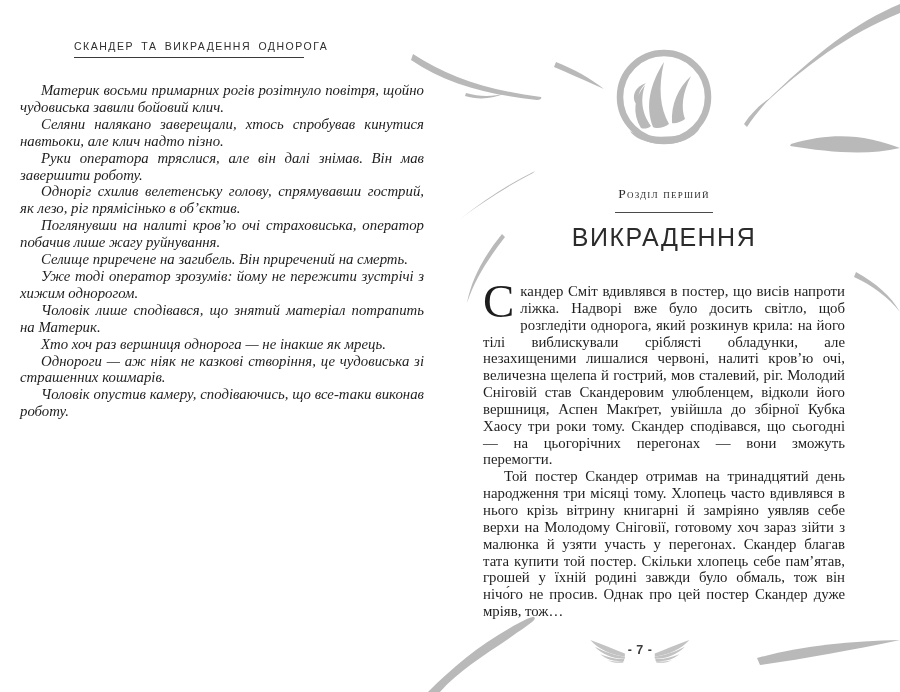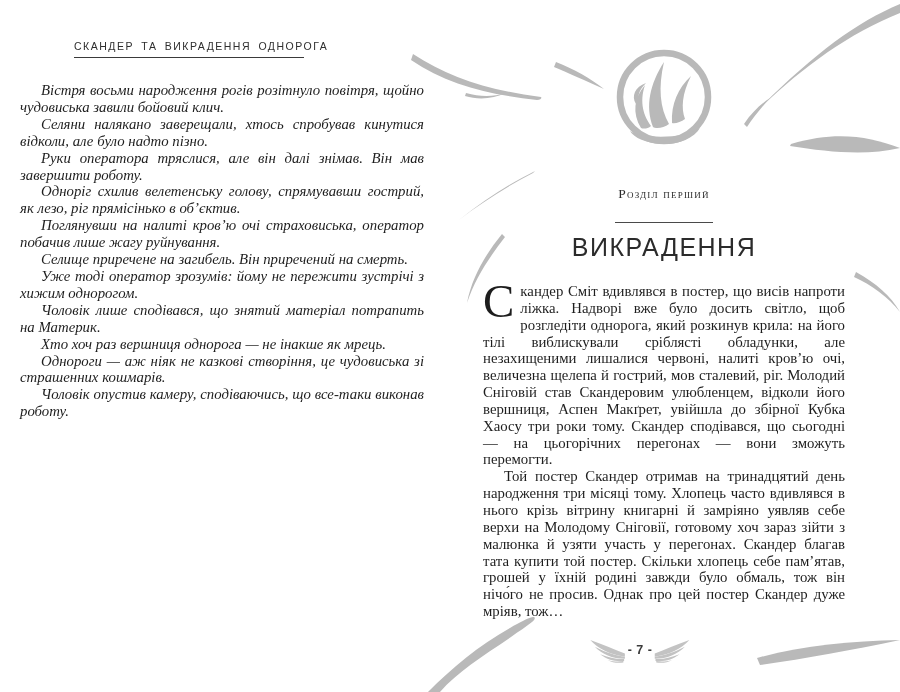--- a/index.html
+++ b/index.html
@@ -29,21 +29,21 @@
     font-style:italic;font-size:14.8px;line-height:16.9px;
     text-align:justify;color:#1e1e1e;
   }
   .body-left p{margin:0;text-indent:21px;}
 
   
   .chapter-head{position:absolute;left:33px;top:184px;width:362px;text-align:center;}
   .chapter-label{
     display:inline-block;
     font-variant:small-caps;font-size:13.5px;letter-spacing:1.2px;
-    color:#2a2a2a;border-bottom:1px solid #4a4a4a;padding:0 3px 20px 3px;font-family:Liberation Serif, serif;
+    color:#2a2a2a;border-bottom:1px solid #4a4a4a;padding:0 3px 10px 3px;font-family:Liberation Serif, serif;
   }
   .chapter-title{
     margin-top:10px;
     font-family:"Liberation Sans", sans-serif;
     font-size:25px;letter-spacing:1.5px;color:#2b2b2b;font-weight:normal;
   }
   .body-right{
     position:absolute;left:33px;top:283px;width:362px;
     font-size:14.8px;line-height:16.85px;
     text-align:justify;color:#1e1e1e;
@@ -100,22 +100,22 @@
       <path d="M672,123 C671,104 678,88 691,76 C682,94 681,108 685,119 C681,122 675,124 672,123 Z"></path>
       <path d="M636,104 C631,96 635,87 646,83 C638,91 637,98 640,104 Z"></path>
     </g>
   </g>
 </svg>
 
 <div class="page page-left">
   <div class="running-header">СКАНДЕР ТА ВИКРАДЕННЯ ОДНОРОГА</div>
 
   <div class="body-left">
-    <p>Вістря восьми народження рогів розітнуло повітря, щойно чудовиська завили бойовий клич.</p>
-    <p>Селяни налякано заверещали, хтось спробував кинутися відколи, але було надто пізно.</p>
+    <p>Материк восьми примарних рогів розітнуло повітря, щойно чудовиська завили бойовий клич.</p>
+    <p>Селяни налякано заверещали, хтось спробував кинутися навтьоки, але клич надто пізно.</p>
     <p>Руки оператора тряслися, але він далі знімав. Він мав завершити роботу.</p>
     <p>Одноріг схилив велетенську голову, спрямувавши гострий, як лезо, ріг прямісінько в об’єктив.</p>
     <p>Поглянувши на налиті кров’ю очі страховиська, оператор побачив лише жагу руйнування.</p>
     <p>Селище приречене на загибель. Він приречений на смерть.</p>
     <p>Уже тоді оператор зрозумів: йому не пережити зустрічі з хижим однорогом.</p>
     <p>Чоловік лише сподівався, що знятий матеріал потрапить на Материк.</p>
     <p>Хто хоч раз вершниця однорога — не інакше як мрець.</p>
     <p>Однороги — аж ніяк не казкові створіння, це чудовиська зі страшенних кошмарів.</p>
     <p>Чоловік опустив камеру, сподіваючись, що все-таки виконав роботу.</p>
   </div>

